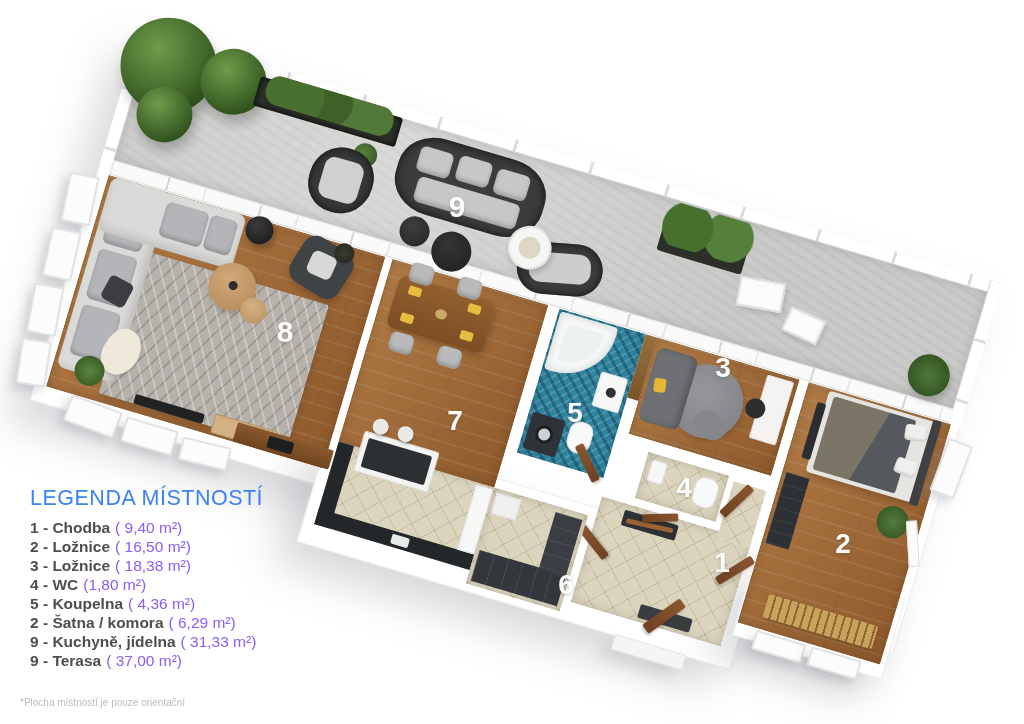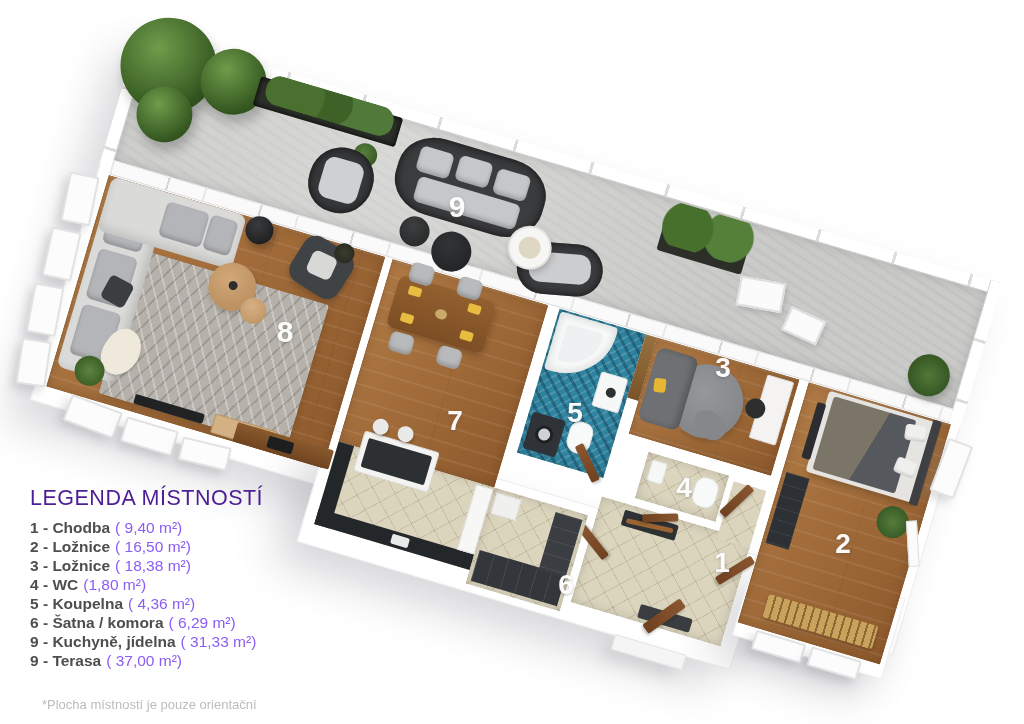--- a/index.html
+++ b/index.html
@@ -221,25 +221,25 @@
   #n7{left:455px;top:421px;}
   #n5{left:575px;top:413px;}
   #n4{left:684px;top:488px;}
   #n3{left:723px;top:368px;}
   #n1{left:722px;top:563px;}
   #n2{left:843px;top:544px;}
   #n6{left:566px;top:585px;}
 
   
   .legend{position:absolute;left:30px;top:486px;}
-  .legend .title{margin:0 0 7px 0;font-size:21.5px;font-weight:400;color:#4c1d95;letter-spacing:.5px;}
+  .legend .title{margin:0 0 7px 0;font-size:21.5px;font-weight:400;color:#3b82f6;letter-spacing:.5px;}
   .legend .row{font-size:15.5px;line-height:19px;white-space:nowrap;}
   .legend .nm{color:#4e4e4e;font-weight:bold;}
   .legend .ar{color:#8b5cf6;font-weight:normal;margin-left:5px;}
-  .foot{position:absolute;left:42px;top:697px;font-size:13px;color:#bcbcbc;}
+  .foot{position:absolute;left:20px;top:697px;font-size:10px;color:#bcbcbc;}
 </style>
 </head>
 <body>
 
 <div class="scene">
 
   <div class="plan">
 
     <div class="shell" id="shellA"></div>
     <div class="shell" id="shellLow"></div>
@@ -411,19 +411,19 @@
     <span id="n9">9</span>
   </div>
 
   <div class="legend">
     <h1 class="title">LEGENDA MÍSTNOSTÍ</h1>
     <div class="row"><span class="nm">1 - Chodba</span><span class="ar">( 9,40 m²)</span></div>
     <div class="row"><span class="nm">2 - Ložnice</span><span class="ar">( 16,50 m²)</span></div>
     <div class="row"><span class="nm">3 - Ložnice</span><span class="ar">( 18,38 m²)</span></div>
     <div class="row"><span class="nm">4 - WC</span><span class="ar">(1,80 m²)</span></div>
     <div class="row"><span class="nm">5 - Koupelna</span><span class="ar">( 4,36 m²)</span></div>
-    <div class="row"><span class="nm">6 - Šatna / komora</span><span class="ar">( 6,29 m²)</span></div>
+    <div class="row"><span class="nm">2 - Šatna / komora</span><span class="ar">( 6,29 m²)</span></div>
     <div class="row"><span class="nm">9 - Kuchyně, jídelna</span><span class="ar">( 31,33 m²)</span></div>
     <div class="row"><span class="nm">9 - Terasa</span><span class="ar">( 37,00 m²)</span></div>
   </div>
   <div class="foot">*Plocha místností je pouze orientační</div>
 
 </div>
 
 </body></html>

